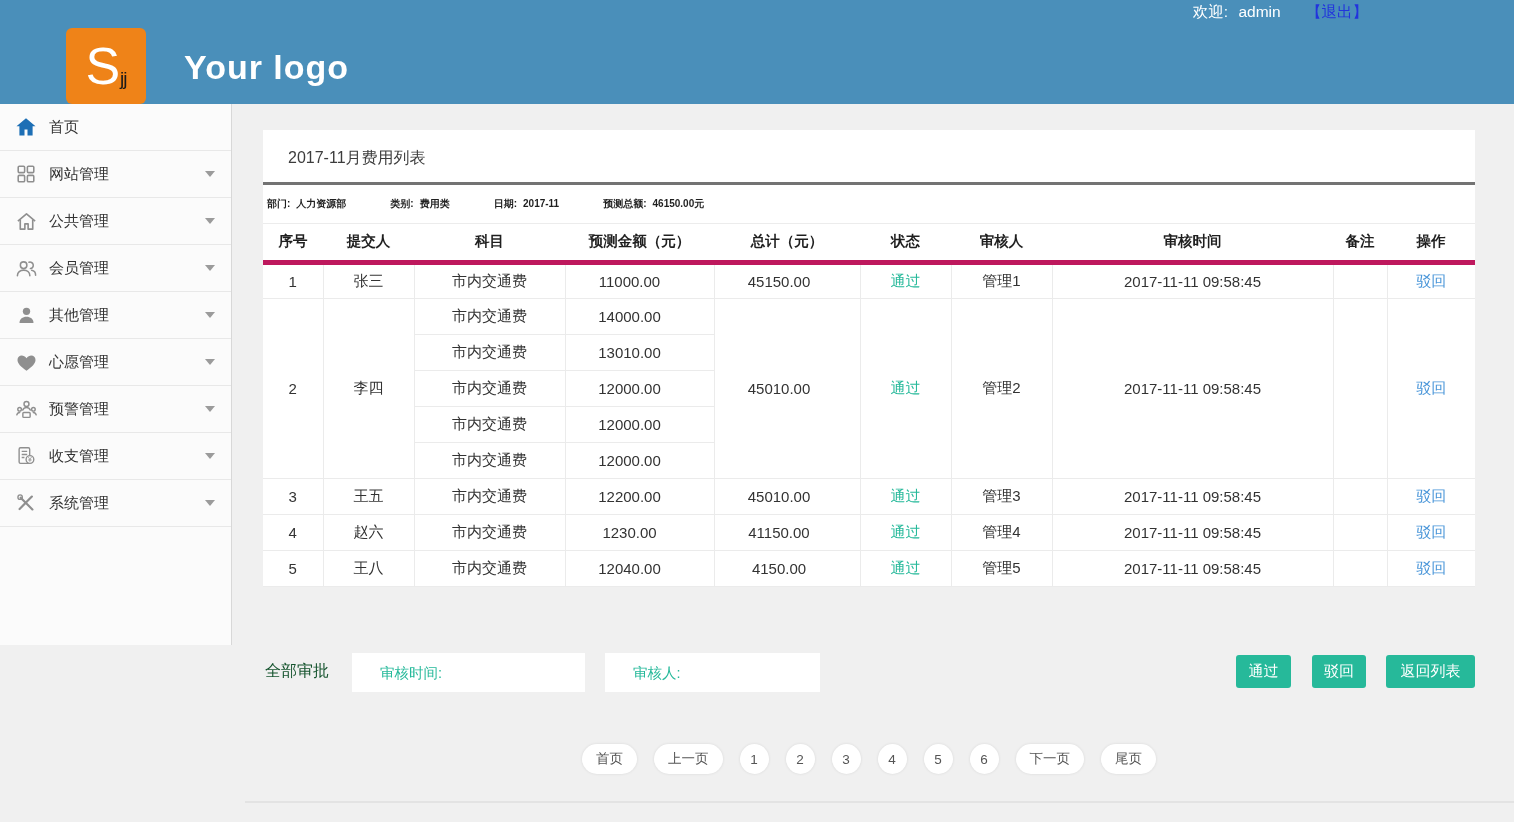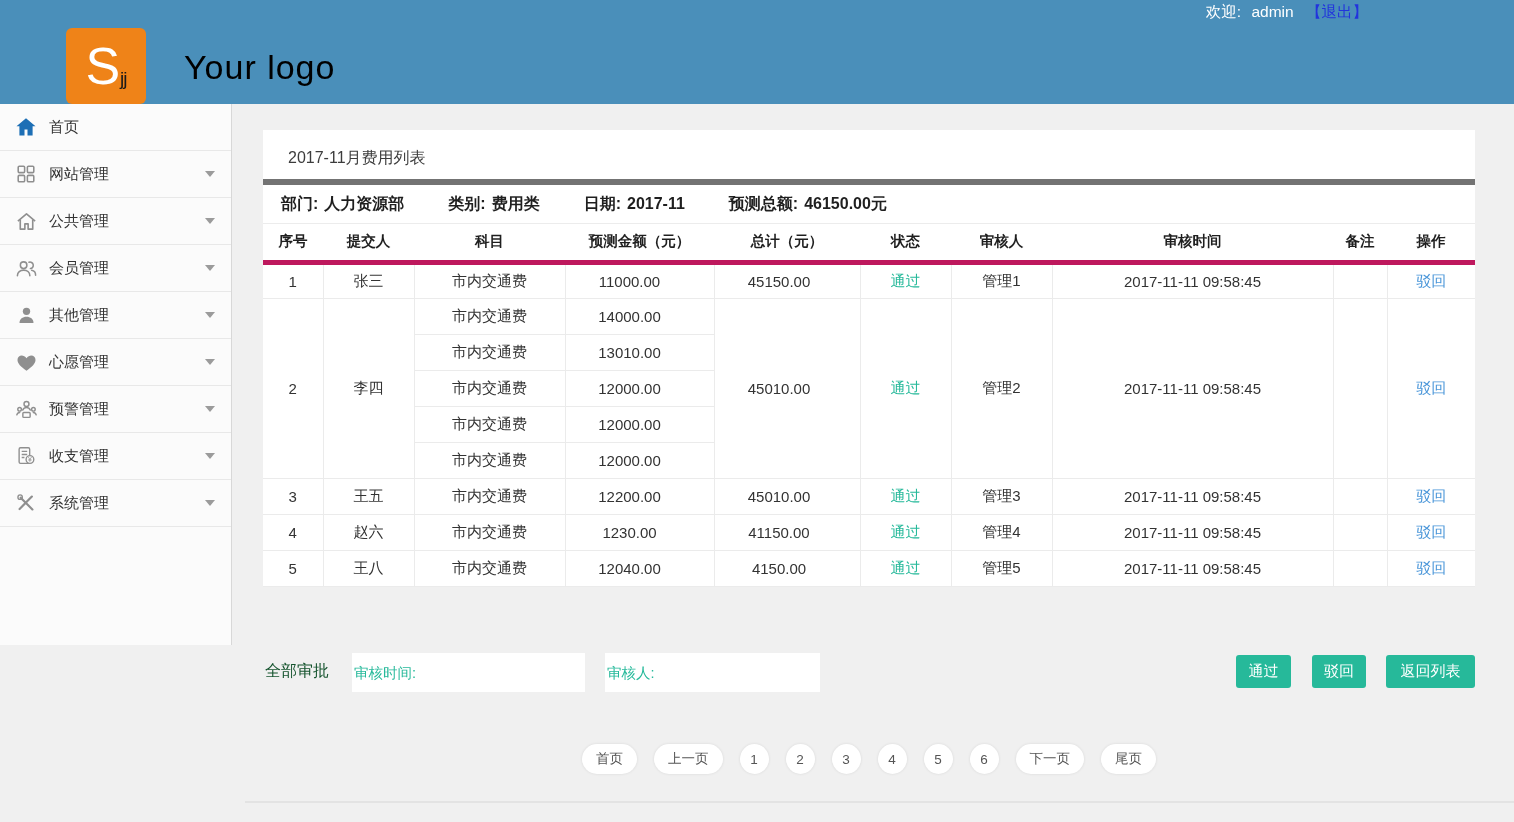--- a/index.html
+++ b/index.html
@@ -6,40 +6,40 @@
   html,body { width:1514px; height:822px; }
   body { font-family:"Liberation Sans","DejaVu Sans",sans-serif; background:#f0f0f0; }
   #app { position:relative; width:1514px; height:822px; background:#f0f0f0; overflow:hidden; }
 
   
   .topbar { position:absolute; top:0; left:0; width:1514px; height:104px; background:#4a8fba; }
   .logo-badge { position:absolute; left:66px; top:28px; width:80px; height:76px; background:#ef8318;
     border-radius:6px; display:flex; align-items:center; justify-content:center; }
   .logo-badge .s { color:#fff; font-size:52px; line-height:1; font-weight:400; }
   .logo-badge .jj { color:#1a1a1a; font-size:19px; margin-top:26px; letter-spacing:-1px; }
-  .logo-text { position:absolute; left:184px; top:48px; color:#000000; font-size:34px; font-weight:400; letter-spacing:1px; }
+  .logo-text { position:absolute; left:184px; top:48px; color:#ffffff; font-size:34px; font-weight:700; letter-spacing:1px; }
   .welcome { position:absolute; top:2px; right:146px; font-size:15.5px; color:#fff; }
-  .welcome a { color:#2233dd; text-decoration:none; margin-left:8px; cursor:pointer;font-family:Liberation Serif, serif; }
+  .welcome a { color:#2233dd; text-decoration:none; margin-left:21px; cursor:pointer;font-family:Liberation Serif, serif; }
 
   
   .sidebar { position:absolute; top:104px; left:0; width:232px; height:541px; background:#fbfbfb;
     border-right:1px solid #d8d8d8; }
   .nav-item { height:47px; display:flex; align-items:center; padding:0 16px 0 12px;
     border-bottom:1px solid #e8e8e8; cursor:pointer; }
   .nav-icon { width:28px; display:flex; align-items:center; justify-content:center; }
   .nav-label { font-size:15px; color:#333; margin-left:9px; }
   .caret { margin-left:auto; width:0; height:0; border-left:5px solid transparent;
     border-right:5px solid transparent; border-top:6px solid #9b9b9b; }
 
   
   .card { position:absolute; left:263px; top:130px; width:1212px; background:#fff; }
   .card-title { height:55px; line-height:55px; padding-left:25px; font-size:16px; color:#3c3c3c;
-    border-bottom:6px solid #737373; }
-  .filter-row { height:39px; display:flex; align-items:center; padding-left:18px;
-    border-bottom:1px solid #ececec; font-weight:bold; font-size:16px; color:#1f1f1f; }
+    border-bottom:3px solid #737373; }
+  .filter-row { height:39px; display:flex; align-items:center; padding-left:4px;
+    border-bottom:1px solid #ececec; font-weight:bold; font-size:10px; color:#1f1f1f; }
   .filter-seg { margin-right:44px; white-space:nowrap; }
   .filter-seg .flabel { margin-right:6px; }
 
   table.expense { width:100%; border-collapse:collapse; table-layout:fixed; }
   table.expense th { height:38px; font-size:14.5px; font-weight:bold; color:#1f1f1f; text-align:center;
     border-bottom:5px solid #be185d; }
   table.expense td { height:36px; border:1px solid #ebebeb; font-size:15px; color:#333;
     text-align:center; overflow:hidden; }
   table.expense td:first-child { border-left:none; }
   table.expense td:last-child { border-right:none; }
@@ -48,21 +48,21 @@
   td.review-time { font-size:15.5px;margin-top:19px; }
   .status-link { color:#26b99a; text-decoration:none; cursor:pointer; }
   .action-link { color:#4a96d9; text-decoration:none; cursor:pointer; }
   .summary-row { height:40px; display:flex; align-items:center; padding-left:13px;
     font-size:12.5px; color:#3f3f3f; }
 
   
   .approval-bar { position:absolute; left:263px; top:652px; width:1212px; height:40px; }
   .approval-label { position:absolute; left:2px; top:9px; font-size:16px; color:#14532d; }
   .approval-input { position:absolute; top:1px; height:39px; background:#fff; border:none; outline:none;
-    padding:0 12px 0 2px; font-size:14.5px; color:#333; font-family:inherit; }
+    padding:0 12px 0 28px; font-size:14.5px; color:#333; font-family:inherit; }
   .approval-input::placeholder { color:#26b99a; opacity:1; }
   .input-time { left:89px; width:233px; }
   .input-reviewer { left:342px; width:215px; }
   .btn { position:absolute; top:3px; height:33px; background:#26b99a; border:none; border-radius:3px;
     color:#fff; font-size:15px; cursor:pointer; font-family:inherit; }
   .btn-approve { right:184px; width:55px; }
   .btn-reject { right:109px; width:54px; }
   .btn-back { right:0; width:89px; }
 
   

